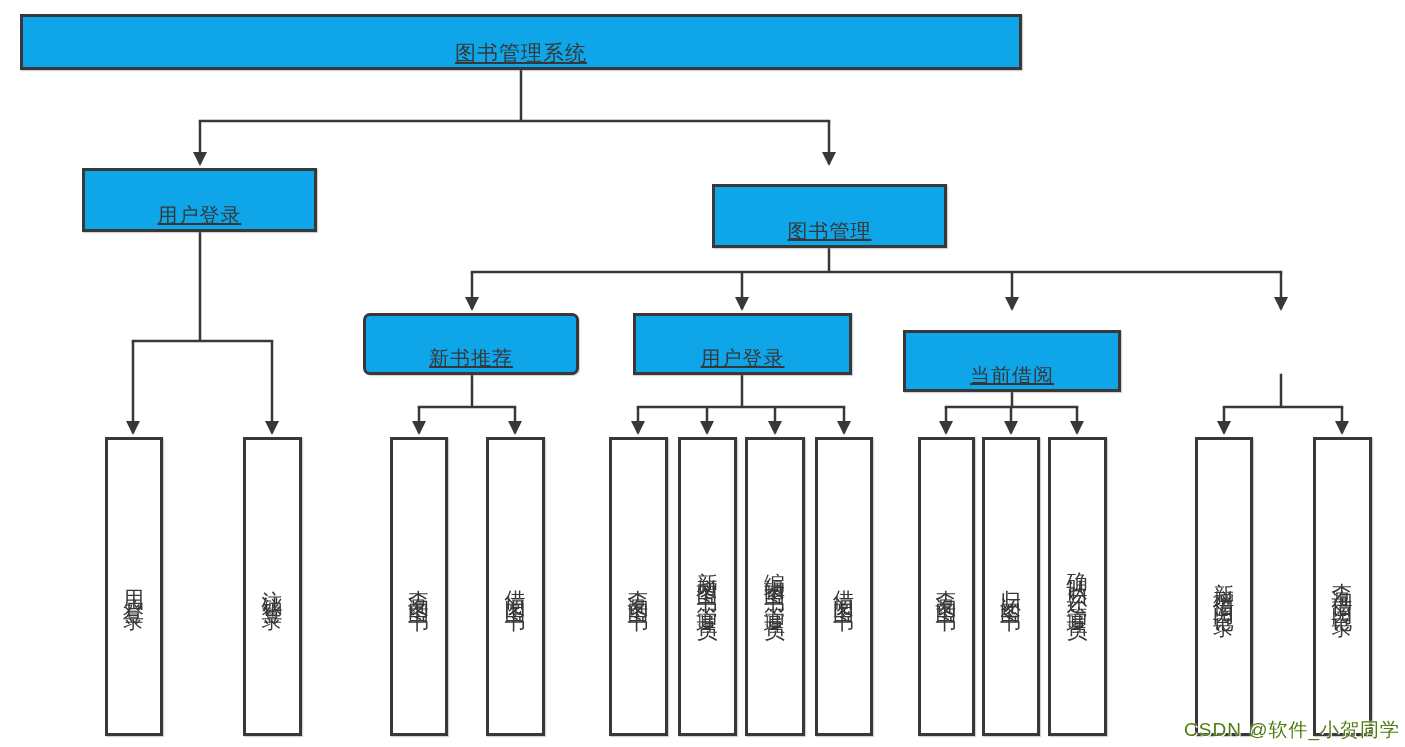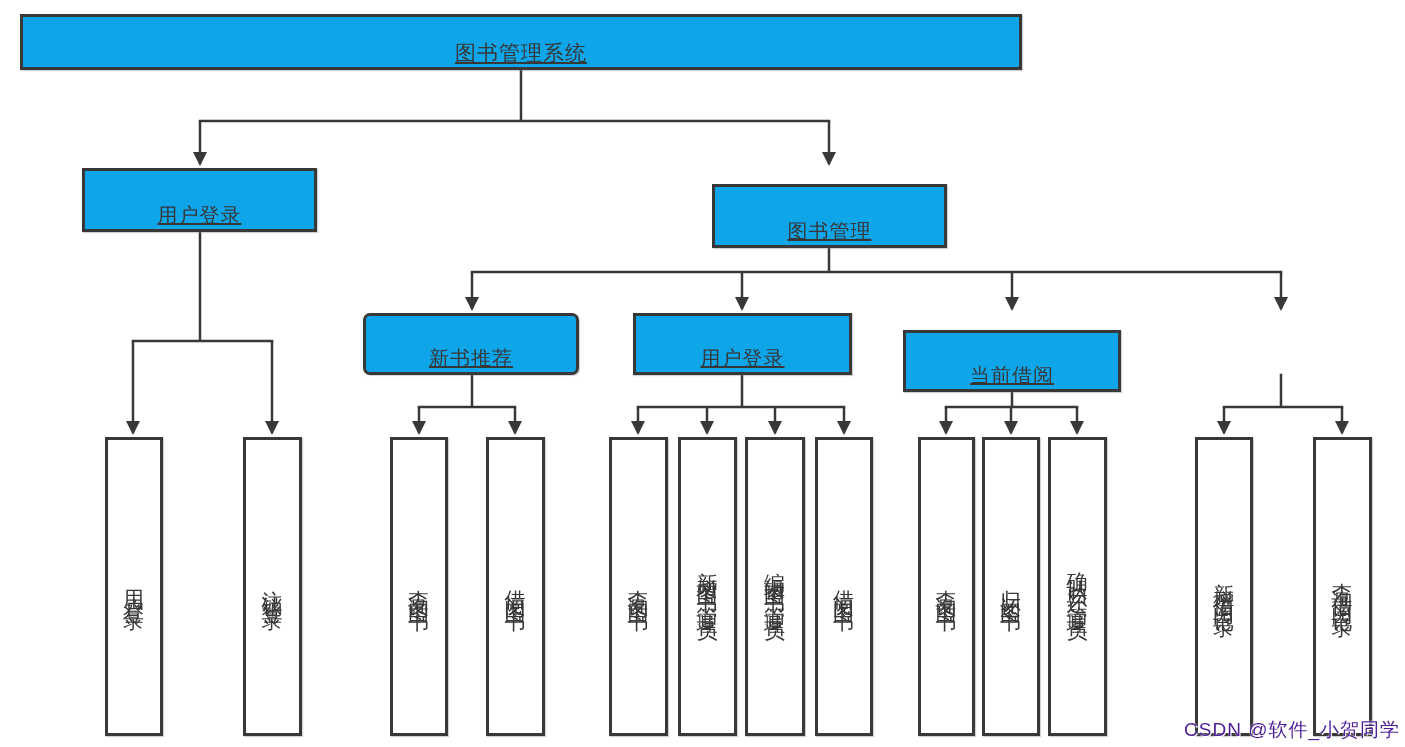--- a/index.html
+++ b/index.html
@@ -51,21 +51,21 @@
     line-height: 1;
     white-space: nowrap;
   }
   .watermark {
     position: absolute;
     right: 5px;
     bottom: 4px;
     z-index: 3;
     font-size: 19px;
     letter-spacing: 1px;
-    color: #4c1d95;
+    color: #4d7c0f;
     text-shadow: 0 0 2px #ffffff, 1px 1px 0 #ffffff;
   }
 </style>
 </head>
 <body>
 
 <div class="canvas">
 
   <svg class="connector-svg" viewBox="0 0 1405 747" xmlns="http://www.w3.org/2000/svg">
     <defs>

